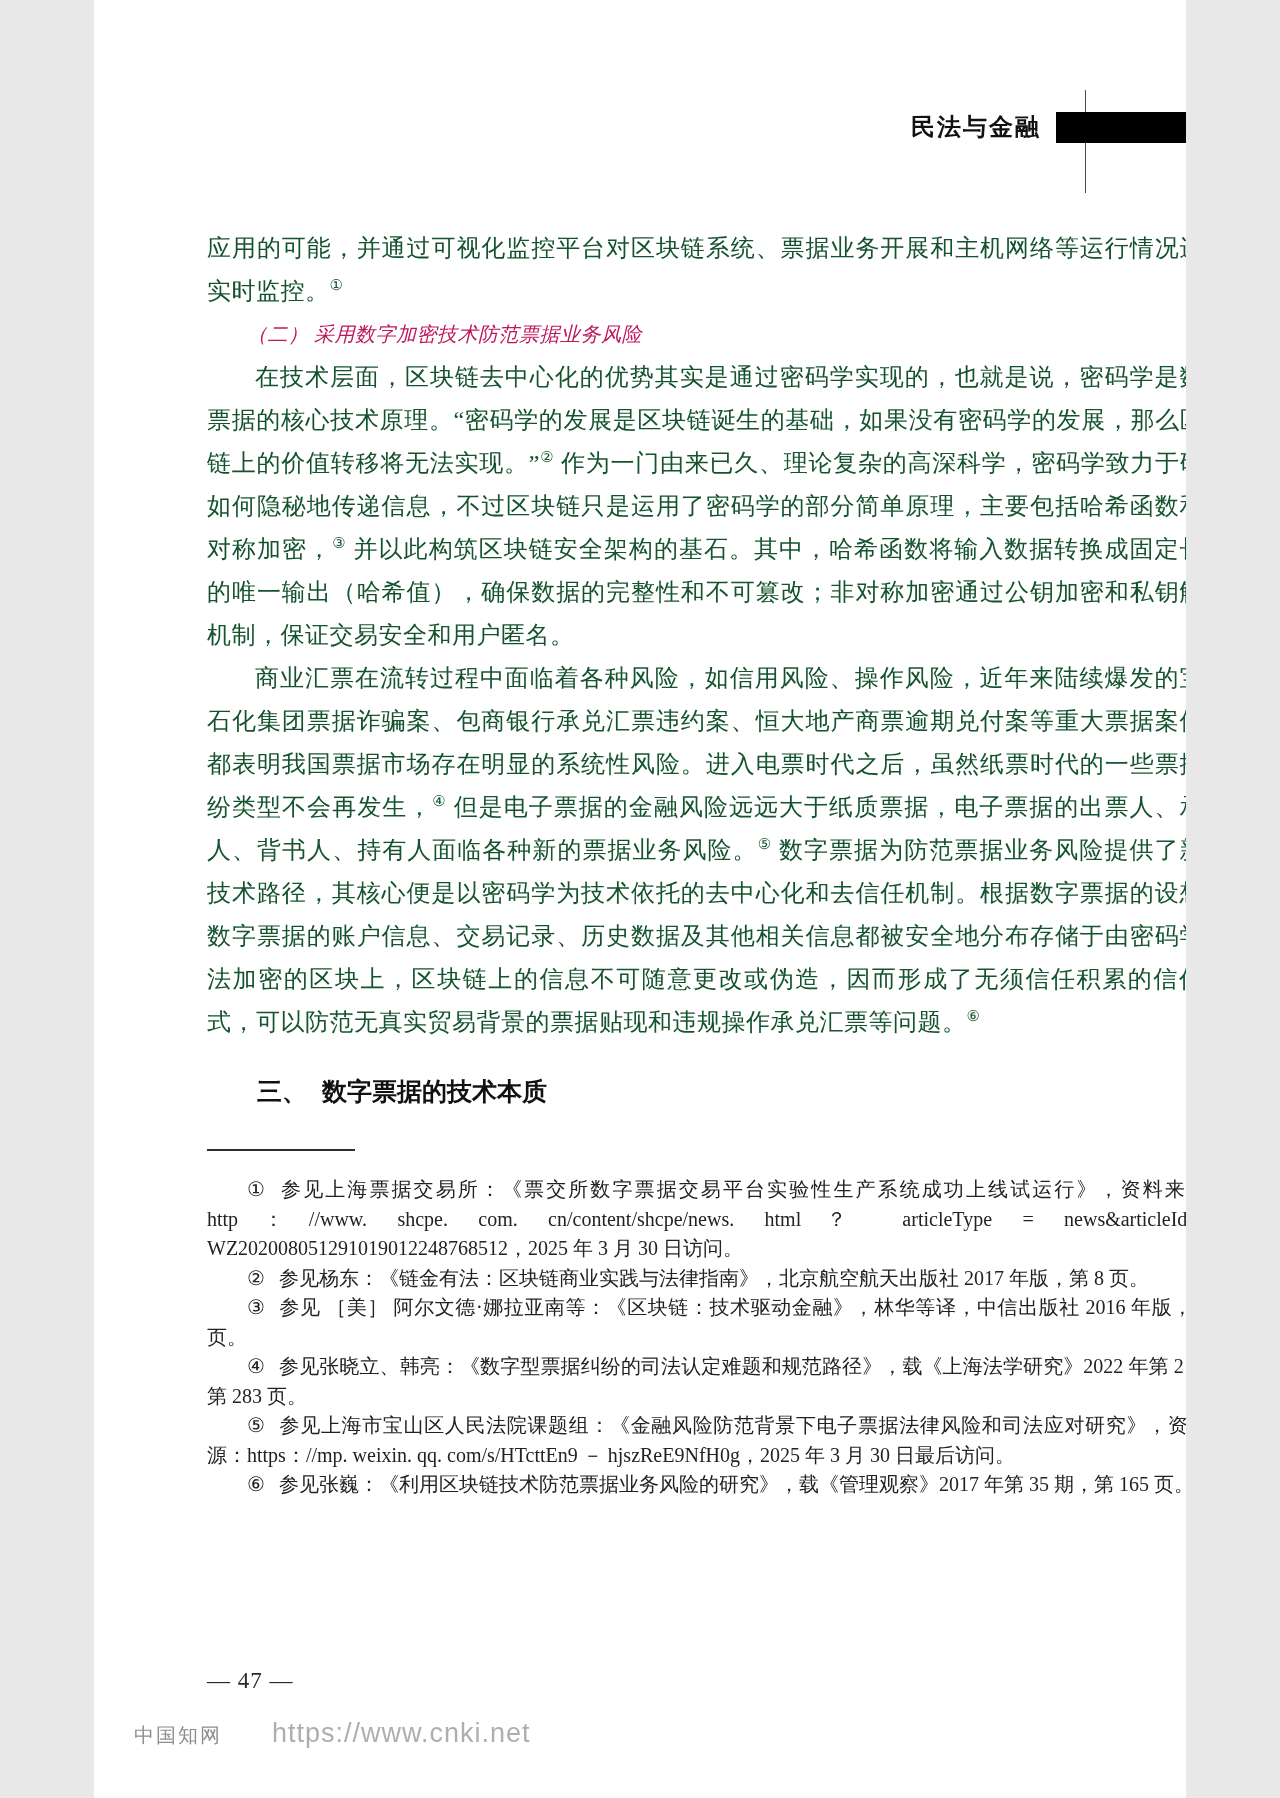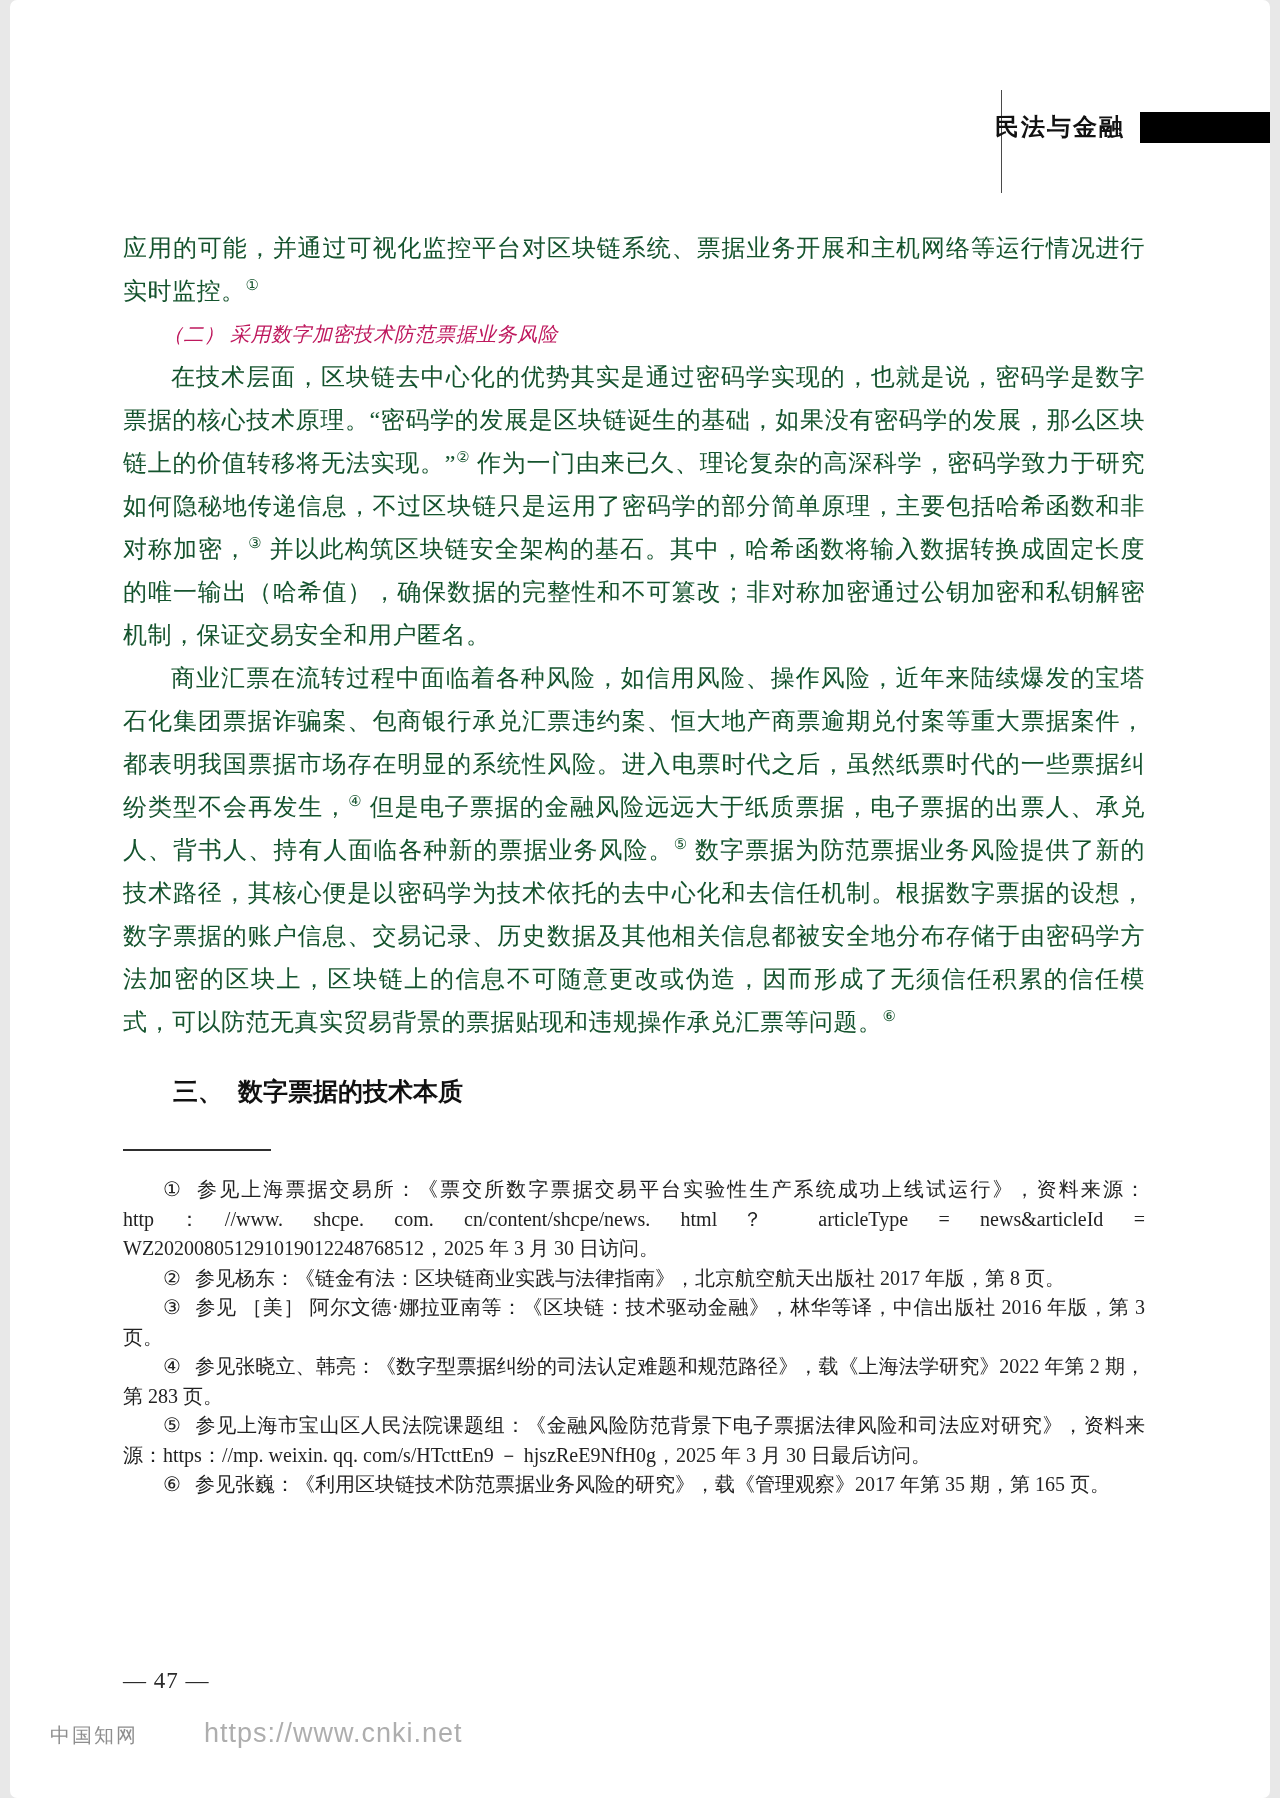--- a/index.html
+++ b/index.html
@@ -1,24 +1,23 @@
 <!DOCTYPE html>
 <html><head>
 <meta charset="utf-8">
 <style>
   html,body{margin:0;padding:0;background:#e8e8e8;}
   .page{
     position:relative;
-    width:1260px;height:1798px;
+    width:1092px;height:1798px;
     margin:0 auto;
     background:#ffffff;
     overflow:hidden;
     font-family:"Liberation Serif", serif;
     color:#1c1c1c;
-    border-radius:7px;
   }
   
   .header{
     position:absolute;top:111px;right:0;
     display:flex;align-items:center;gap:15px;
   }
   .header-title{
     font-family:"Liberation Sans", sans-serif;
     font-weight:700;font-size:24px;letter-spacing:2px;color:#111;
   }
@@ -63,21 +62,21 @@
     position:absolute;left:113px;top:1668px;width:1022px;
     text-align:left;padding-right:18px;box-sizing:border-box;
     font-size:23px;letter-spacing:1px;color:#2b2b2b;
   }
   .footer{
     position:absolute;left:40px;top:1718px;
     display:flex;align-items:baseline;gap:50px;
     font-family:"Liberation Sans", sans-serif;
   }
   .footer .site{font-size:20px;color:#8e8e8e;letter-spacing:2px;}
-  .footer .url{font-size:27px;color:#aeaeae;letter-spacing:1px;margin-left:16px;}
+  .footer .url{font-size:27px;color:#aeaeae;letter-spacing:1px;}
 </style>
 </head>
 <body>
 
 <div class="page">
 
   <div class="header-vline"></div>
   <div class="header">
     <span class="header-title">民法与金融</span>
     <div class="header-bar"></div>

